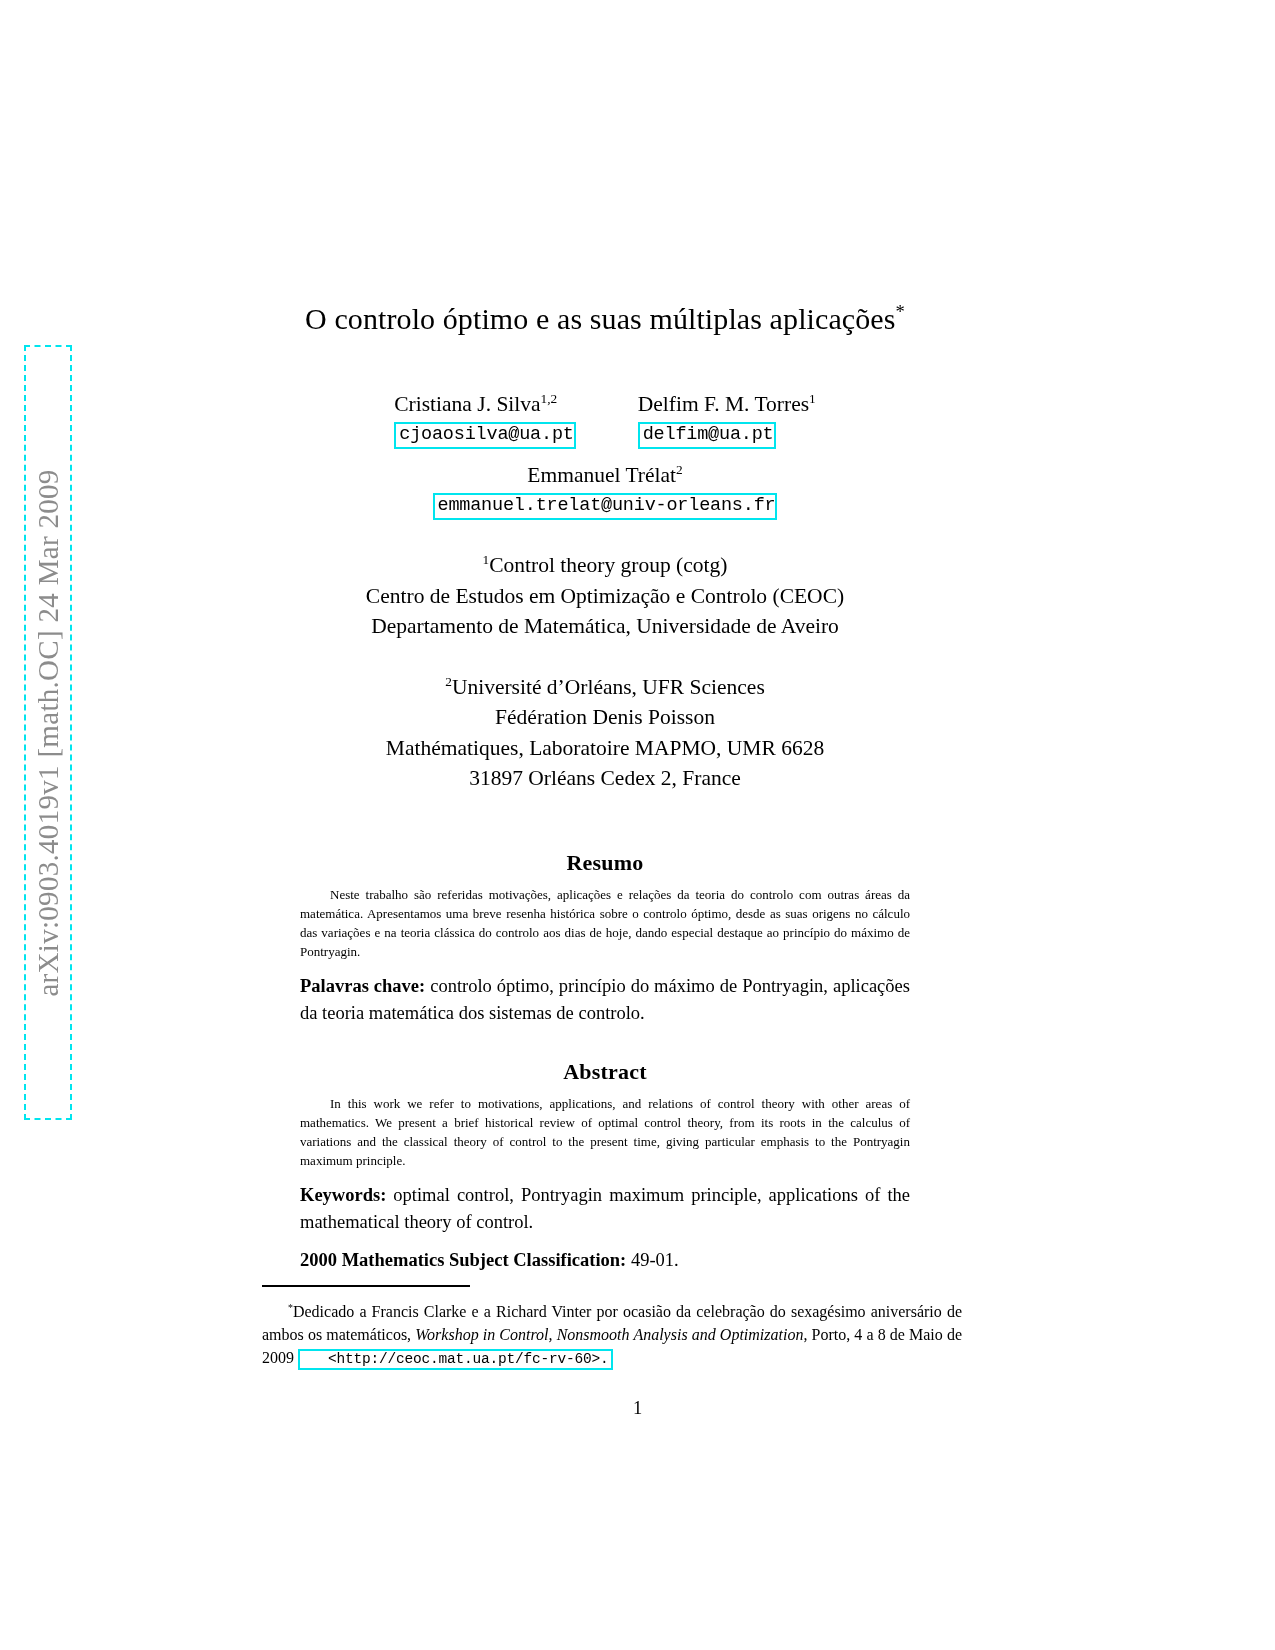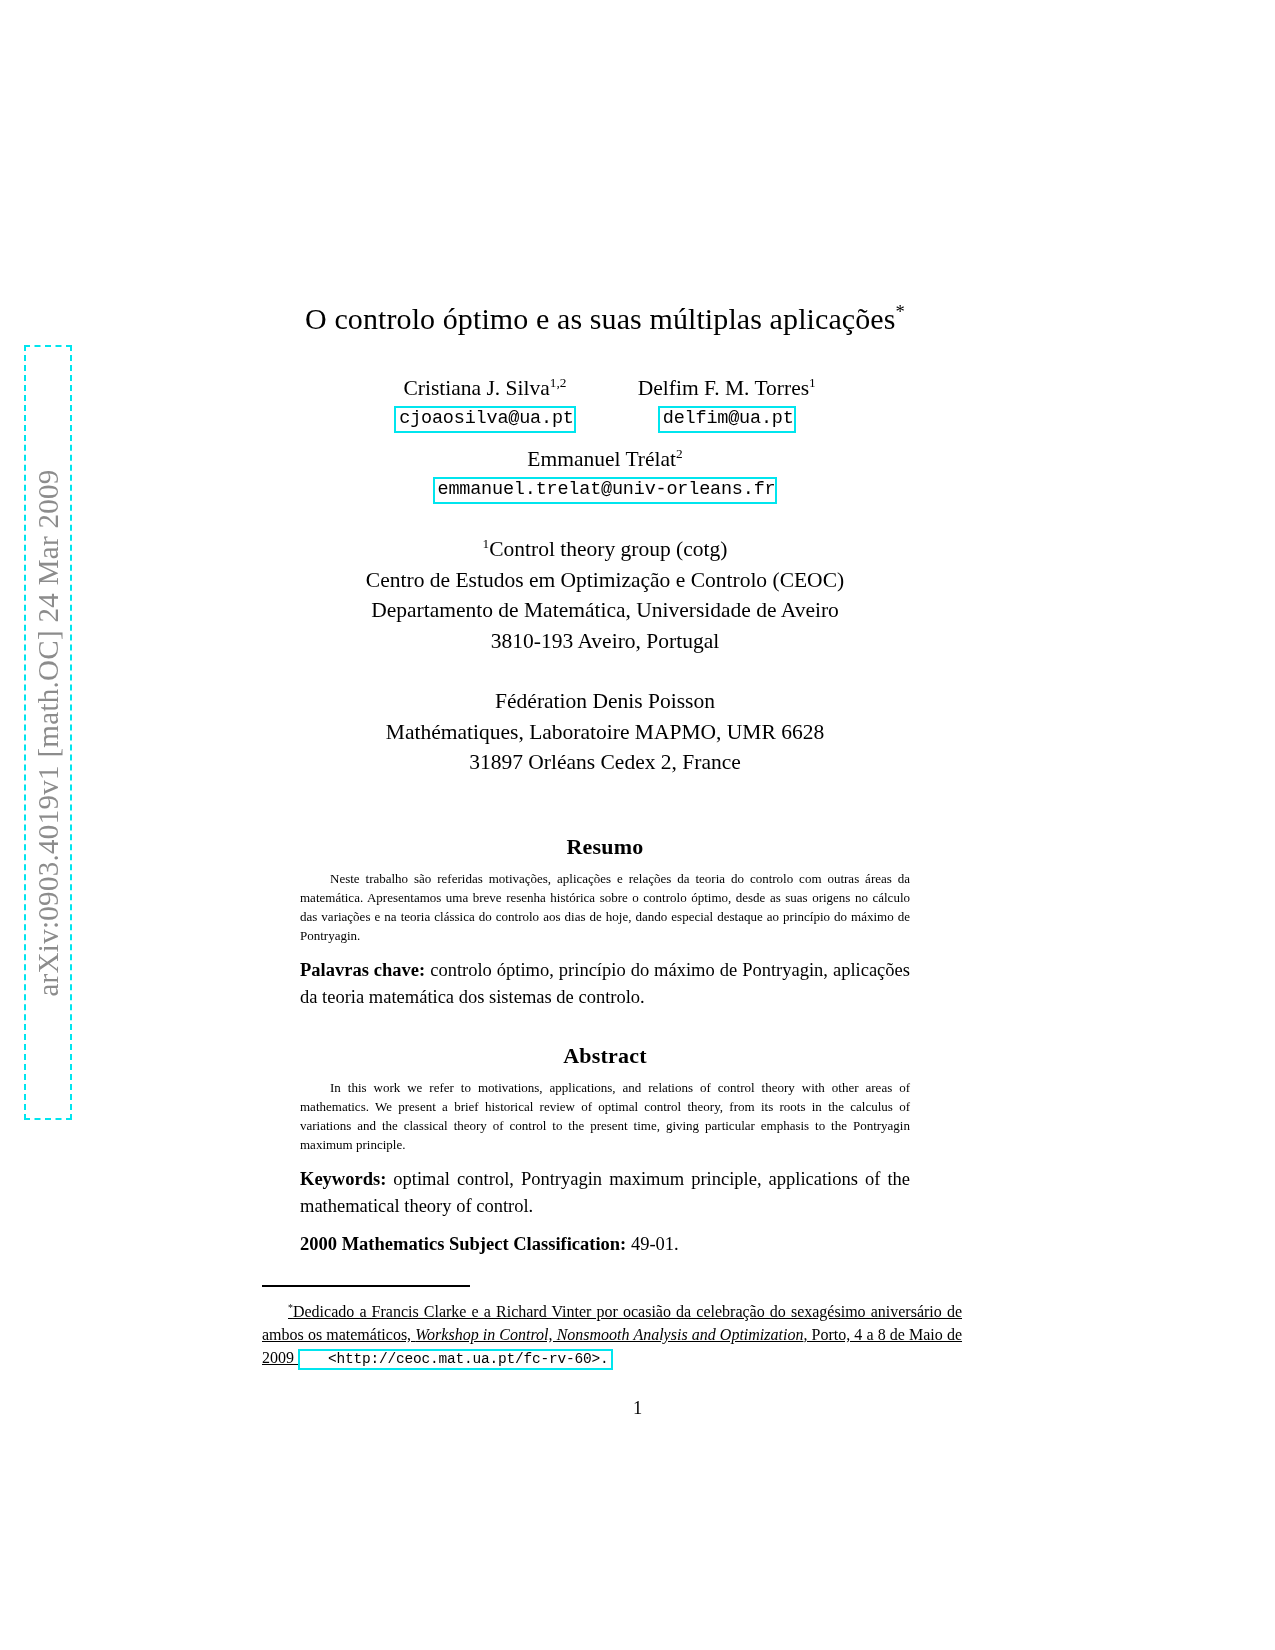--- a/index.html
+++ b/index.html
@@ -56,21 +56,21 @@
     letter-spacing: 0.1px;
   }
   sup.fn { font-size: 0.62em; vertical-align: super; }
 
   .authors-row {
     display: flex;
     justify-content: center;
     gap: 62px;
     margin-bottom: 4px;
   }
-  .author-block { text-align: center; }
+  .author-block { text-align: left; margin-top: 16px; }
   .author-name {
     font-size: 21.5px;
     line-height: 1.35;
     white-space: nowrap;
   }
   .email {
     display: inline-block;
     font-family: "Liberation Mono", "DejaVu Sans Mono", monospace;
     font-size: 18.5px;
     letter-spacing: -0.2px;
@@ -136,21 +136,20 @@
     width: 208px;
     height: 1.6px;
     background: #000;
     margin-bottom: 13px;
   }
   #footnote-text {
     font-size: 16px;
     line-height: 1.45;
     text-align: justify;
     text-indent: 26px;
-    text-decoration: underline;
   }
   #footnote-text i { font-style: italic; }
   .url-box {
     display: inline-block;
     font-family: "Liberation Mono", "DejaVu Sans Mono", monospace;
     font-size: 14.5px;
     letter-spacing: -0.2px;
     border: 2px solid #00e5ee;
     padding: 0px 2px;
     line-height: 1.15;
@@ -190,24 +189,24 @@
 
   <div class="author-single">
     <div class="author-name"><span>Emmanuel Trélat</span><sup class="fn">2</sup></div>
     <div class="email">emmanuel.trelat@univ-orleans.fr</div>
   </div>
 
   <div class="affiliation">
     <div class="line"><sup class="fn">1</sup><span>Control theory group (cotg)</span></div>
     <div class="line">Centro de Estudos em Optimização e Controlo (CEOC)</div>
     <div class="line">Departamento de Matemática, Universidade de Aveiro</div>
-    <div class="line">3810-193 Aveiro, Portugal</div>
   </div>
 
   <div class="affiliation">
+    <div class="line"><sup class="fn">2</sup><span>Université d’Orléans, UFR Sciences</span></div>
     <div class="line">Fédération Denis Poisson</div>
     <div class="line">Mathématiques, Laboratoire MAPMO, UMR 6628</div>
     <div class="line">31897 Orléans Cedex 2, France</div>
   </div>
 
   <div id="abstract-area">
 
     <div class="abs-heading">Resumo</div>
     <p class="abs-para">Neste trabalho são referidas motivações, aplicações e relações da teoria do controlo com outras áreas da matemática. Apresentamos uma breve resenha histórica sobre o controlo óptimo, desde as suas origens no cálculo das variações e na teoria clássica do controlo aos dias de hoje, dando especial destaque ao princípio do máximo de Pontryagin.</p>
     <p class="abs-meta"><b>Palavras chave:</b><span> controlo óptimo, princípio do máximo de Pontryagin, aplicações da teoria matemática dos sistemas de controlo.</span></p>

